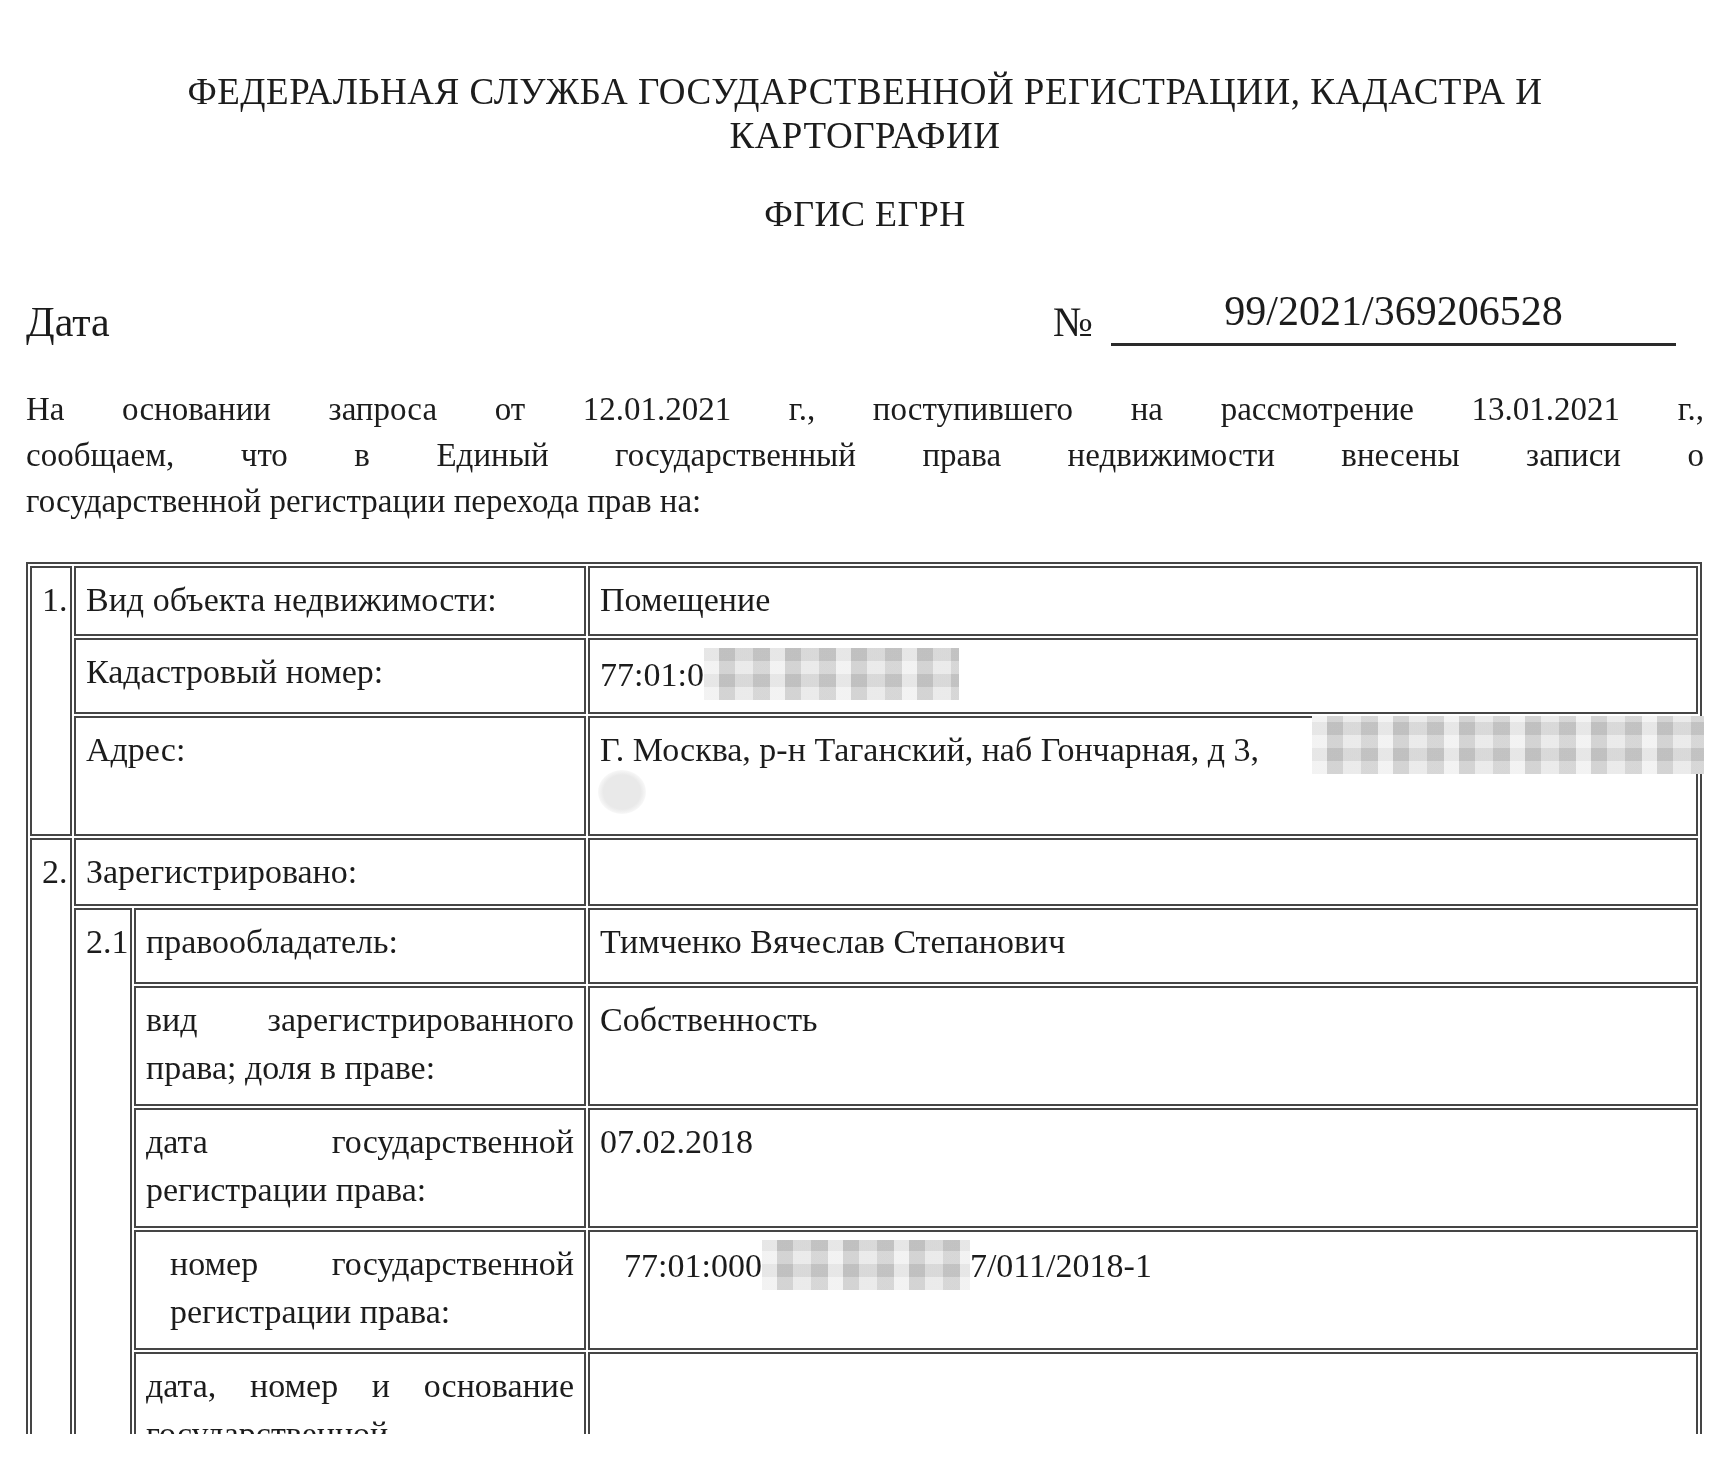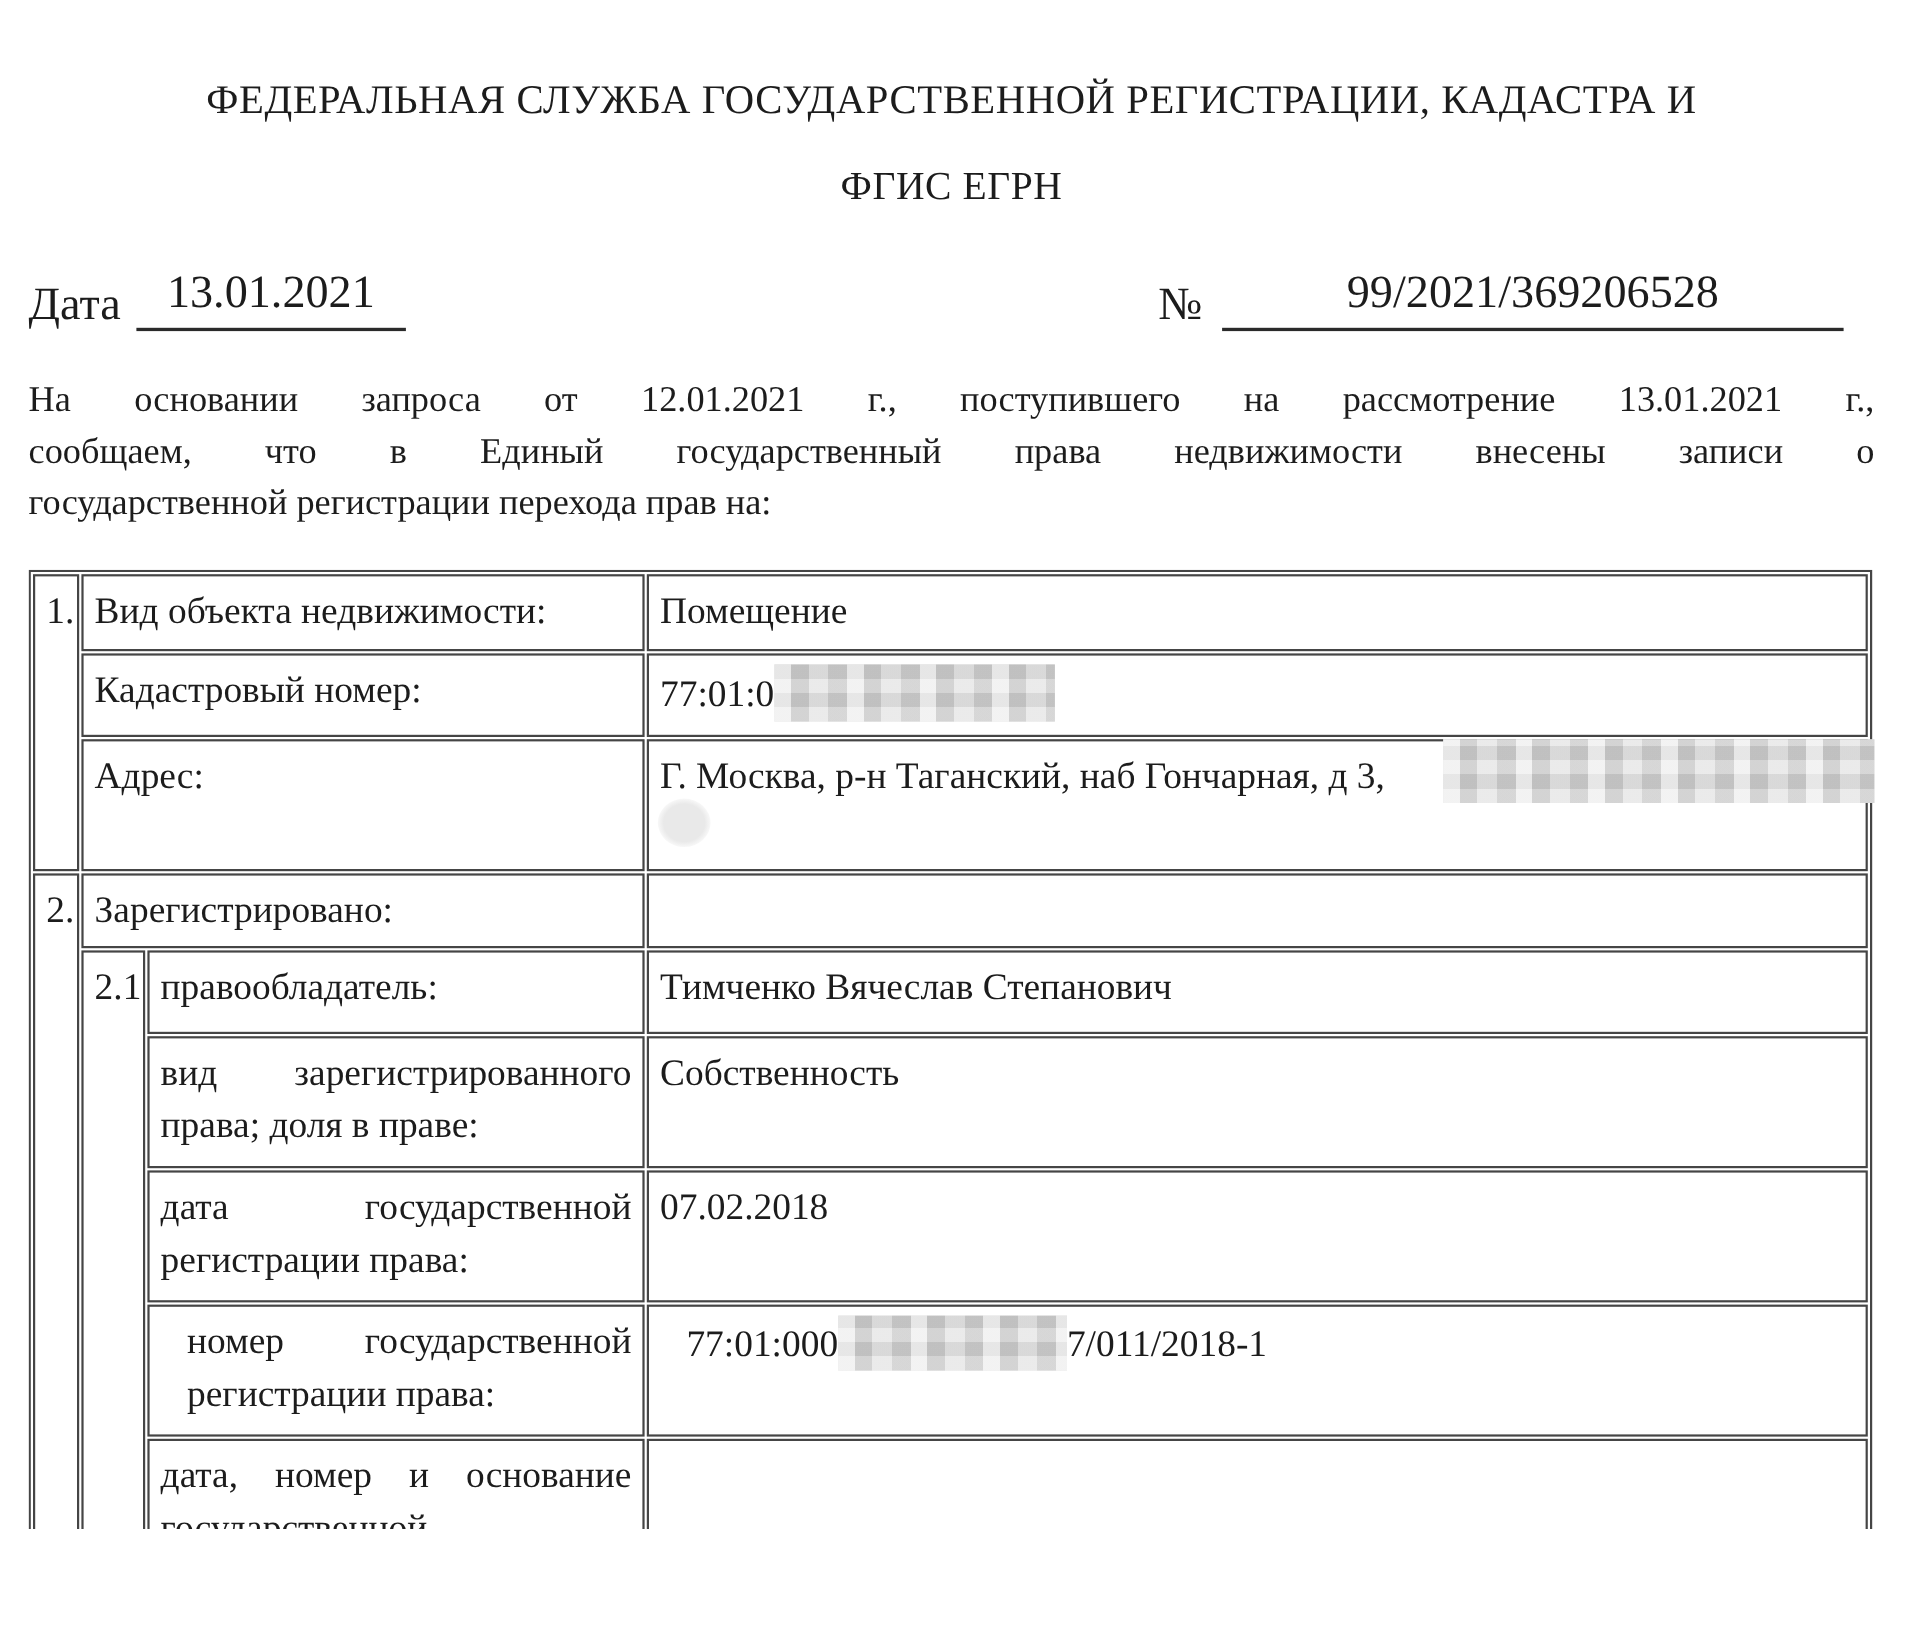--- a/index.html
+++ b/index.html
@@ -113,28 +113,28 @@
     background:radial-gradient(ellipse at center, #e9e9e9 0%, #e9e9e9 55%, rgba(233,233,233,0) 78%);
   }
 </style>
 </head>
 <body>
 
 <div class="page">
 
   <div class="title">
     <div>ФЕДЕРАЛЬНАЯ СЛУЖБА ГОСУДАРСТВЕННОЙ РЕГИСТРАЦИИ, КАДАСТРА И</div>
+    <div>КАРТОГРАФИИ</div>
   </div>
 
   <div class="subtitle">ФГИС ЕГРН</div>
 
   <div class="ref-line">
     <div class="ref-group">
       <span>Дата</span>
-      <span class="u-line u-date">13.01.2021</span>
     </div>
     <div class="ref-group ref-right">
       <span>№</span>
       <span class="u-line u-num">99/2021/369206528</span>
     </div>
   </div>
 
   <div class="intro">
     <div class="just">На основании запроса от 12.01.2021 г., поступившего на рассмотрение 13.01.2021 г.,</div>
     <div class="just">сообщаем, что в Единый государственный права недвижимости внесены записи о</div>

